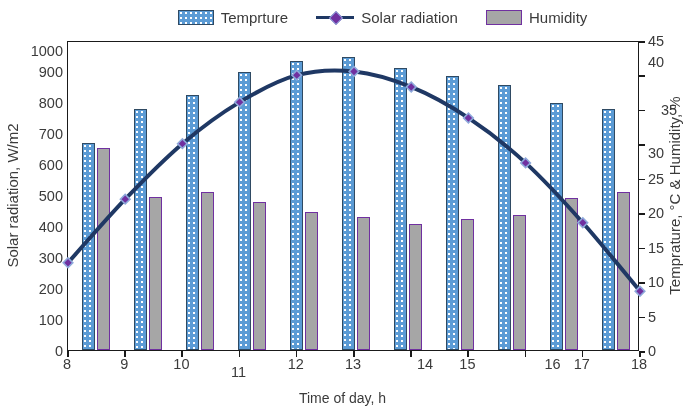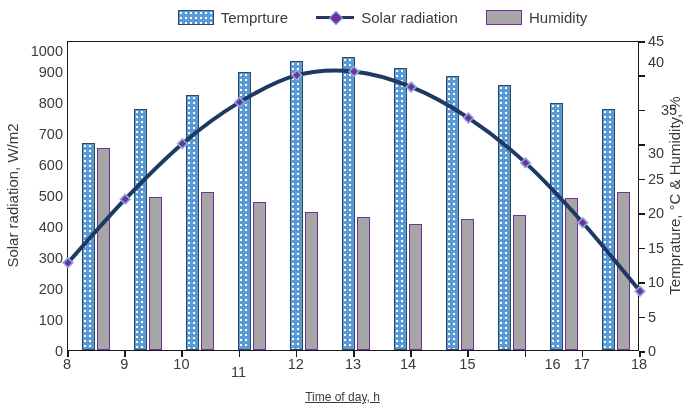--- a/index.html
+++ b/index.html
@@ -40,21 +40,21 @@
   }
   .ytitle-right{
     position:absolute;right:0px;top:36px;width:22px;height:318px;
     display:flex;align-items:center;justify-content:center;
   }
   .ytitle-right span{
     transform:rotate(-90deg);white-space:nowrap;font-size:15px;color:#3b3b3b;
   }
   .xtitle{
     position:absolute;left:0;top:390px;width:685px;text-align:center;
-    font-size:12px;color:#3b3b3b;text-decoration:underline;
+    font-size:14px;color:#3b3b3b;
   }
 
   
   .plot{
     position:absolute;left:67px;top:41px;width:572px;height:310px;
     border:1.4px solid #1a1a1a;box-sizing:border-box;background:#fff;
   }
   .bars{position:absolute;inset:0;}
   .bar{position:absolute;bottom:0;box-sizing:border-box;}
   .bar.temp{
@@ -141,21 +141,21 @@
       <div style="top: 21px;">40</div>
       <div style="top: 0px;">45</div>
     </div>
   <div class="xlabels" id="xlabels">
       <div style="left: 0px;">8</div>
       <div style="left: 57.2px;">9</div>
       <div style="left: 114.4px;">10</div>
       <div style="left: 171.6px; margin-top: 8px;">11</div>
       <div style="left: 228.8px;">12</div>
       <div style="left: 286px;">13</div>
-      <div style="left: 341px;">14</div>
+      <div style="left: 358px;">14</div>
       <div style="left: 400.4px;">15</div>
       <div style="left: 457.6px; margin-left: 28px;">16</div>
       <div style="left: 514.8px;">17</div>
       <div style="left: 572px;">18</div>
     </div>
   <div id="ticks-layer">
       <div class="tick rt" style="top: 351px;"></div>
       <div class="tick rt" style="top: 316.556px;"></div>
       <div class="tick rt" style="top: 282.111px;"></div>
       <div class="tick rt" style="top: 247.667px;"></div>

